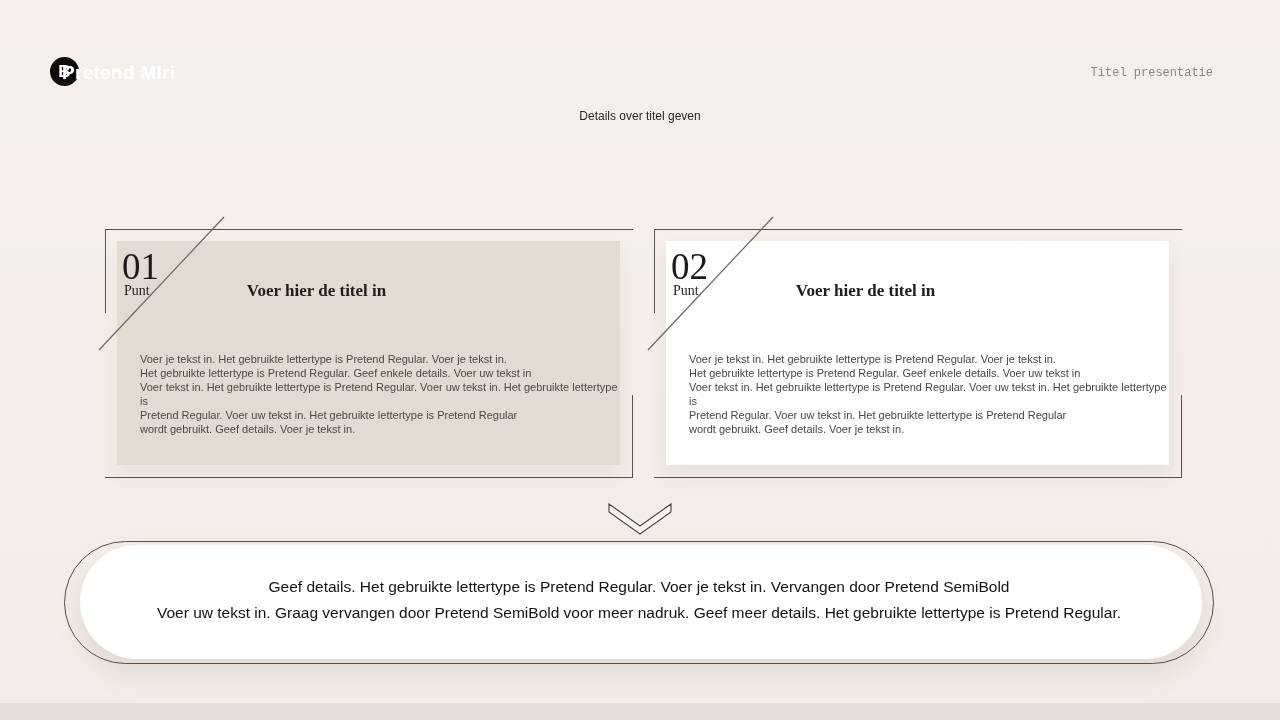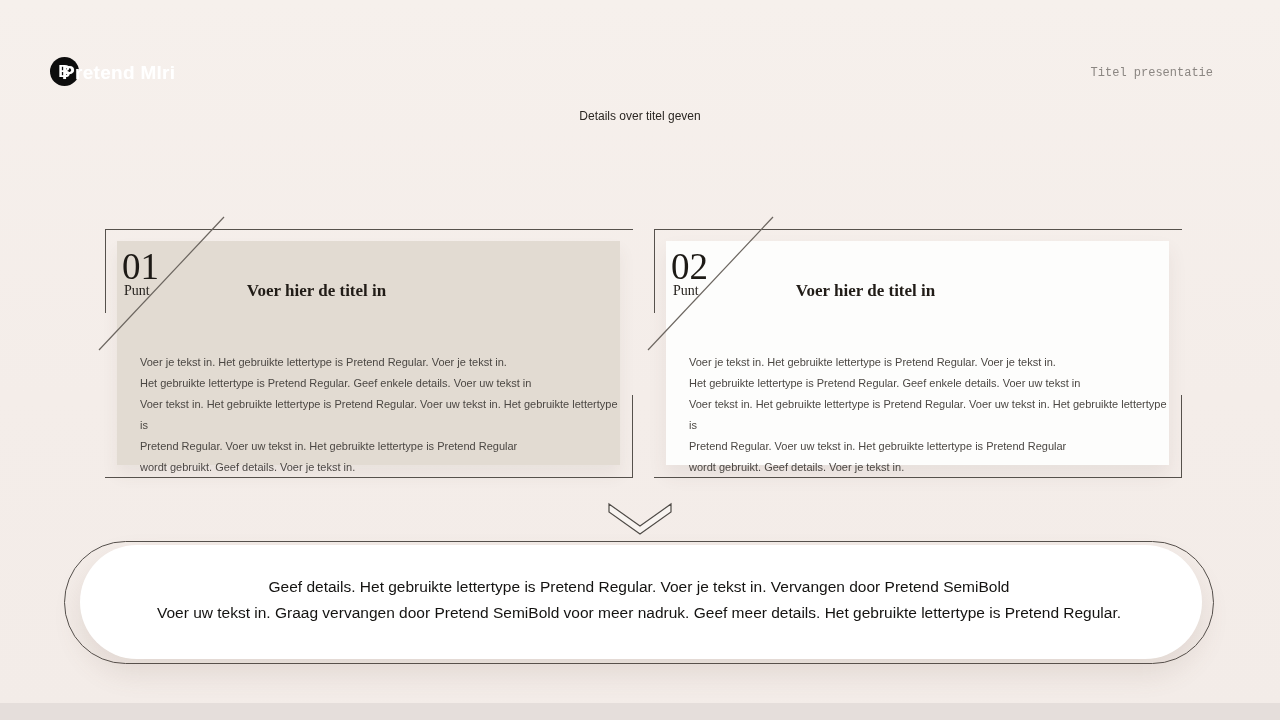--- a/index.html
+++ b/index.html
@@ -69,21 +69,21 @@
     position:absolute;left:17px;top:16px;
     font-family:"Liberation Serif", serif;font-size:37px;color:#1d1a16;
   }
   .card-title{
     position:absolute;left:12px;top:52px;width:399px;text-align:center;
     font-family:"Liberation Serif", serif;font-weight:bold;
     font-size:17px;color:#211c17;
   }
   .card-body{
     position:absolute;left:35px;top:123px;width:486px;
-    font-size:11px;line-height:21px;color:#4b4743;
+    font-size:11px;line-height:14px;color:#4b4743;
     white-space:pre-line;
   }
 
   
   .chevron{position:absolute;left:607px;top:501px;width:66px;height:36px;}
 
   
   .pill-wrap{position:absolute;left:64px;top:541px;width:1150px;height:89px;}
   .pill-outline{
     position:absolute;left:0;top:0;width:1148px;height:121px;

